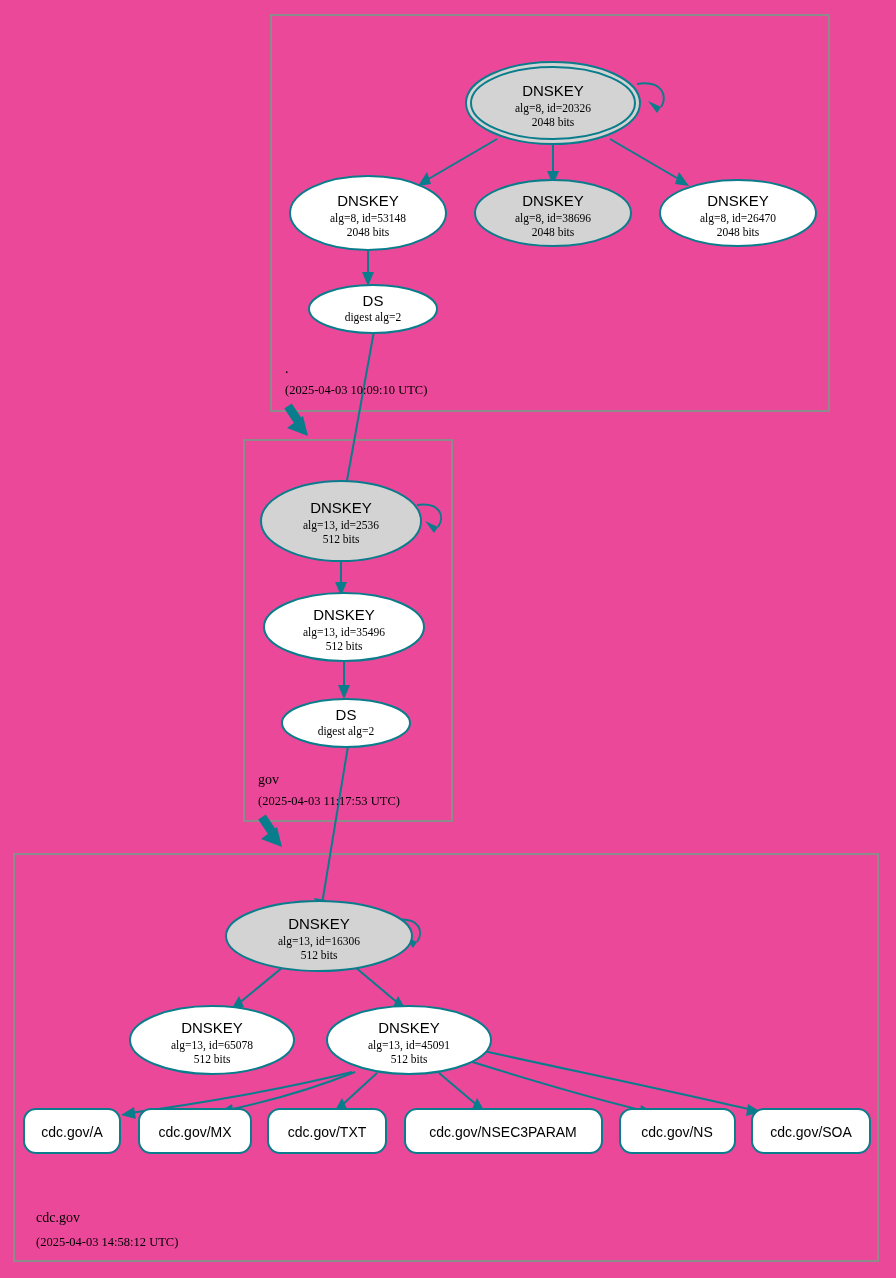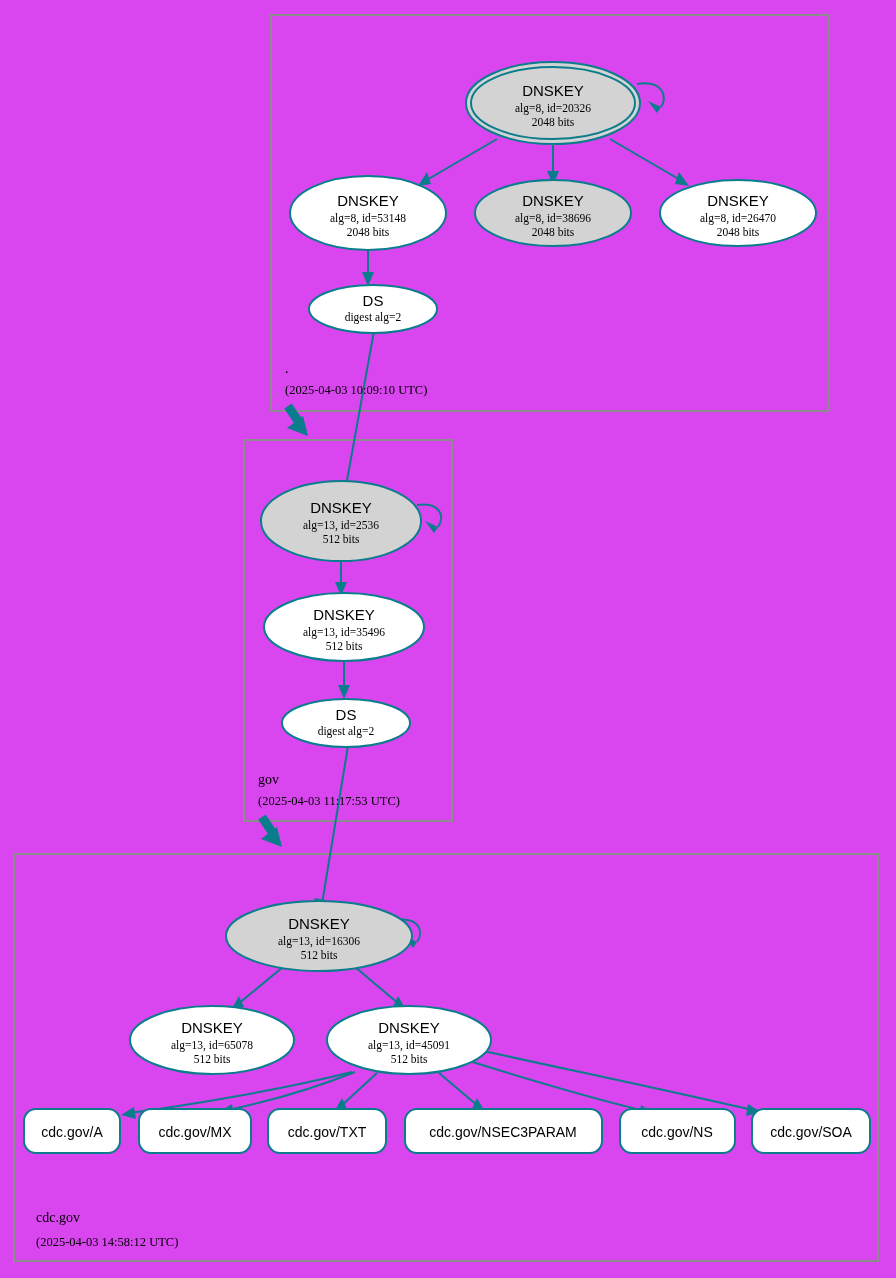--- a/index.html
+++ b/index.html
@@ -4,21 +4,21 @@
 <style>
   html, body {
     margin: 0;
     padding: 0;
     background: #ffffff;
   }
   #canvas {
     position: relative;
     width: 896px;
     height: 1278px;
-    background: #d946ef;
+    background: #ec4899;
     font-family: "Liberation Sans", sans-serif;
   }
   svg { display: block; }
 
   
   .cluster-box {
     fill: none;
     stroke: #8c8c8c;
     stroke-width: 2;
   }

